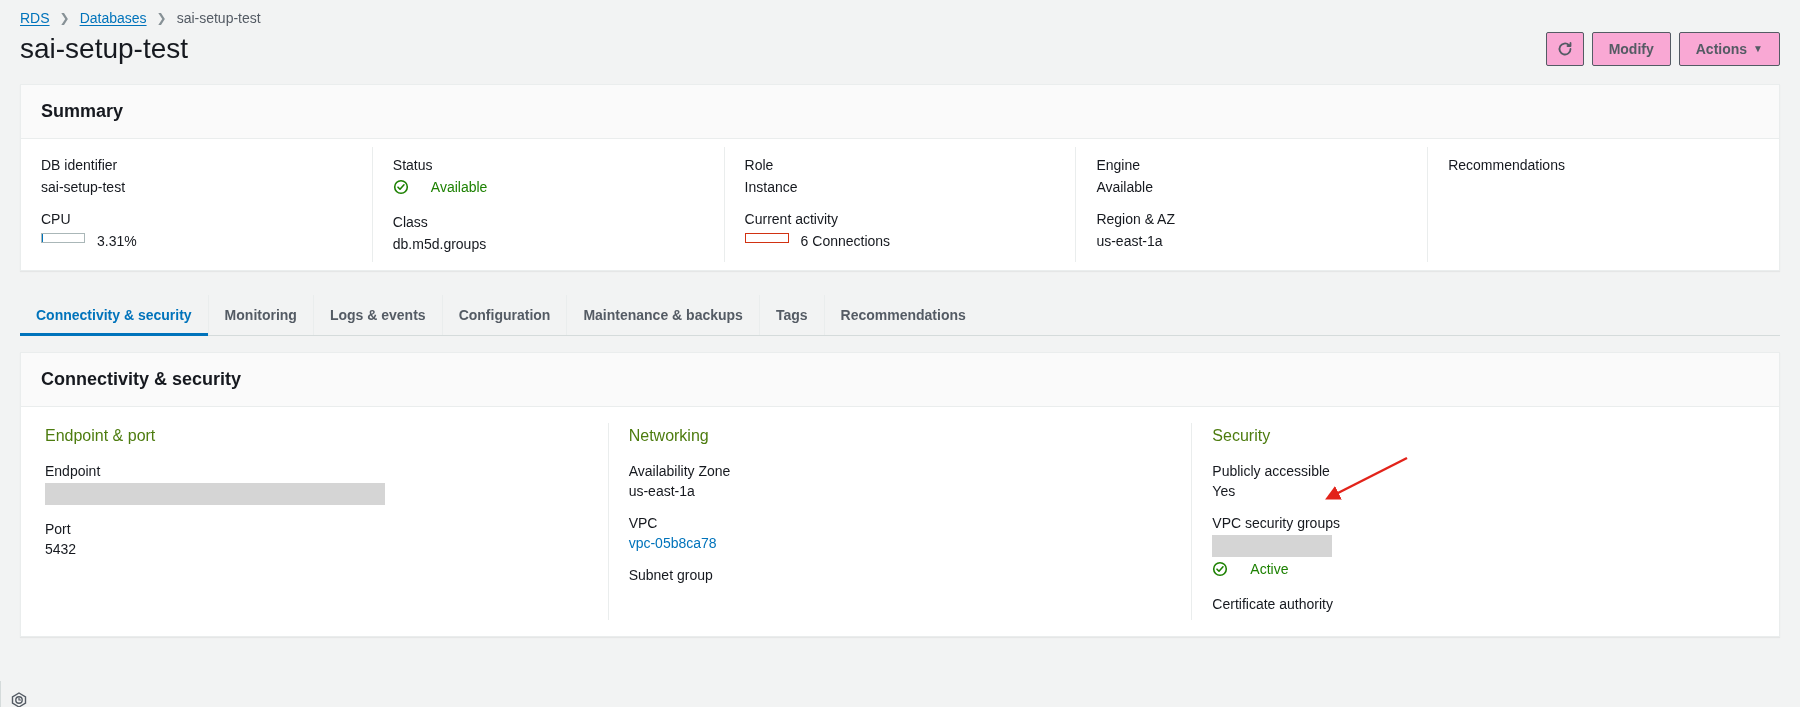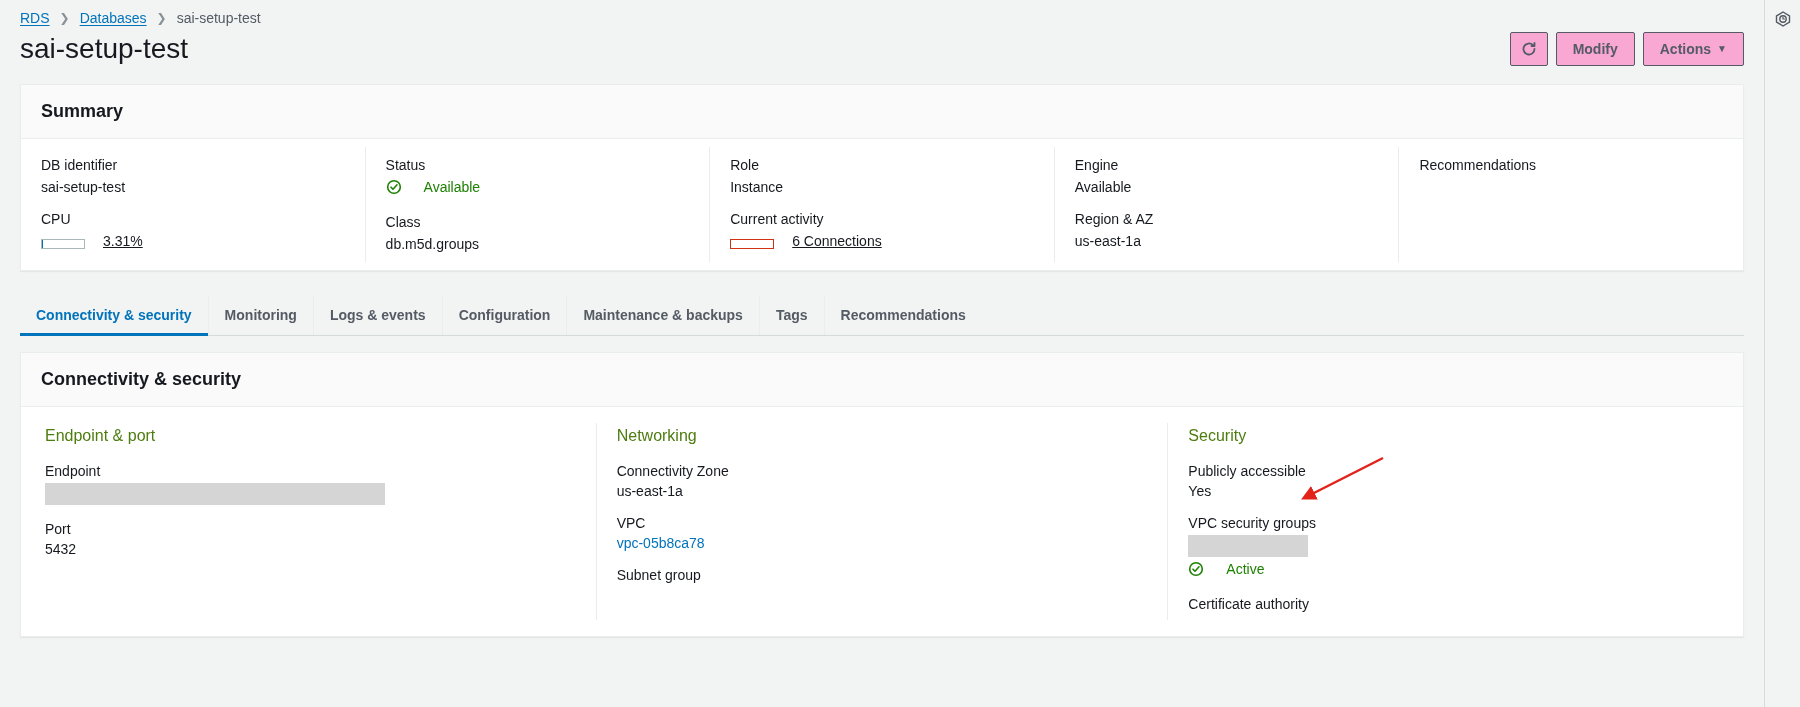--- a/index.html
+++ b/index.html
@@ -19,20 +19,21 @@
     margin: 0;
     padding: 0;
     height: 100%;
     font-family: "Amazon Ember", "Helvetica Neue", Arial, sans-serif;
     font-size: 14px;
     color: var(--fg);
     background: var(--bg);
   }
   .shell {
     display: flex;
+    flex-direction: column;
     min-height: 100%;
   }
   .main {
     flex: 1;
     padding: 6px 20px 20px 20px;
   }
   .right-rail {
     width: 36px;
     border-left: 1px solid var(--border-darker);
     display: flex;
@@ -101,21 +102,21 @@
     flex: 1;
     border-right: 1px solid var(--border);
     padding: 10px 20px;
   }
   .summary-col:last-child { border-right: none; }
   .kv { margin-bottom: 16px; }
   .kv:last-child { margin-bottom: 0; }
   .kv-label { font-size: 14px; color: var(--fg); margin-bottom: 6px; }
   .kv-value { font-size: 14px; color: #16191f; }
   .kv-value.green { color: var(--green); display: inline-flex; align-items: center; gap: 22px; }
-  .meter-row { display:flex; align-items:flex-end; gap:18px;text-decoration:underline; }
+  .meter-row { display:flex; align-items:flex-start; gap:12px; }
   .meter {
     width: 44px;
     height: 10px;
     border: 1px solid #aab7b8;
     position: relative;
     display: inline-block;
   }
   .meter-fill {
     position: absolute;
     left: 0; top: 0; bottom: 0;
@@ -304,21 +305,21 @@
             <span class="redacted wide"></span>
           </div>
           <div class="field">
             <div class="field-label">Port</div>
             <div class="field-value">5432</div>
           </div>
         </div>
         <div class="conn-col">
           <div class="conn-title">Networking</div>
           <div class="field">
-            <div class="field-label">Connectivity Zone</div>
+            <div class="field-label">Availability Zone</div>
             <div class="field-value">us-east-1a</div>
           </div>
           <div class="field">
             <div class="field-label">VPC</div>
             <div class="field-value link">vpc-05b8ca78</div>
           </div>
           <div class="field">
             <div class="field-label">Subnet group</div>
           </div>
         </div>

